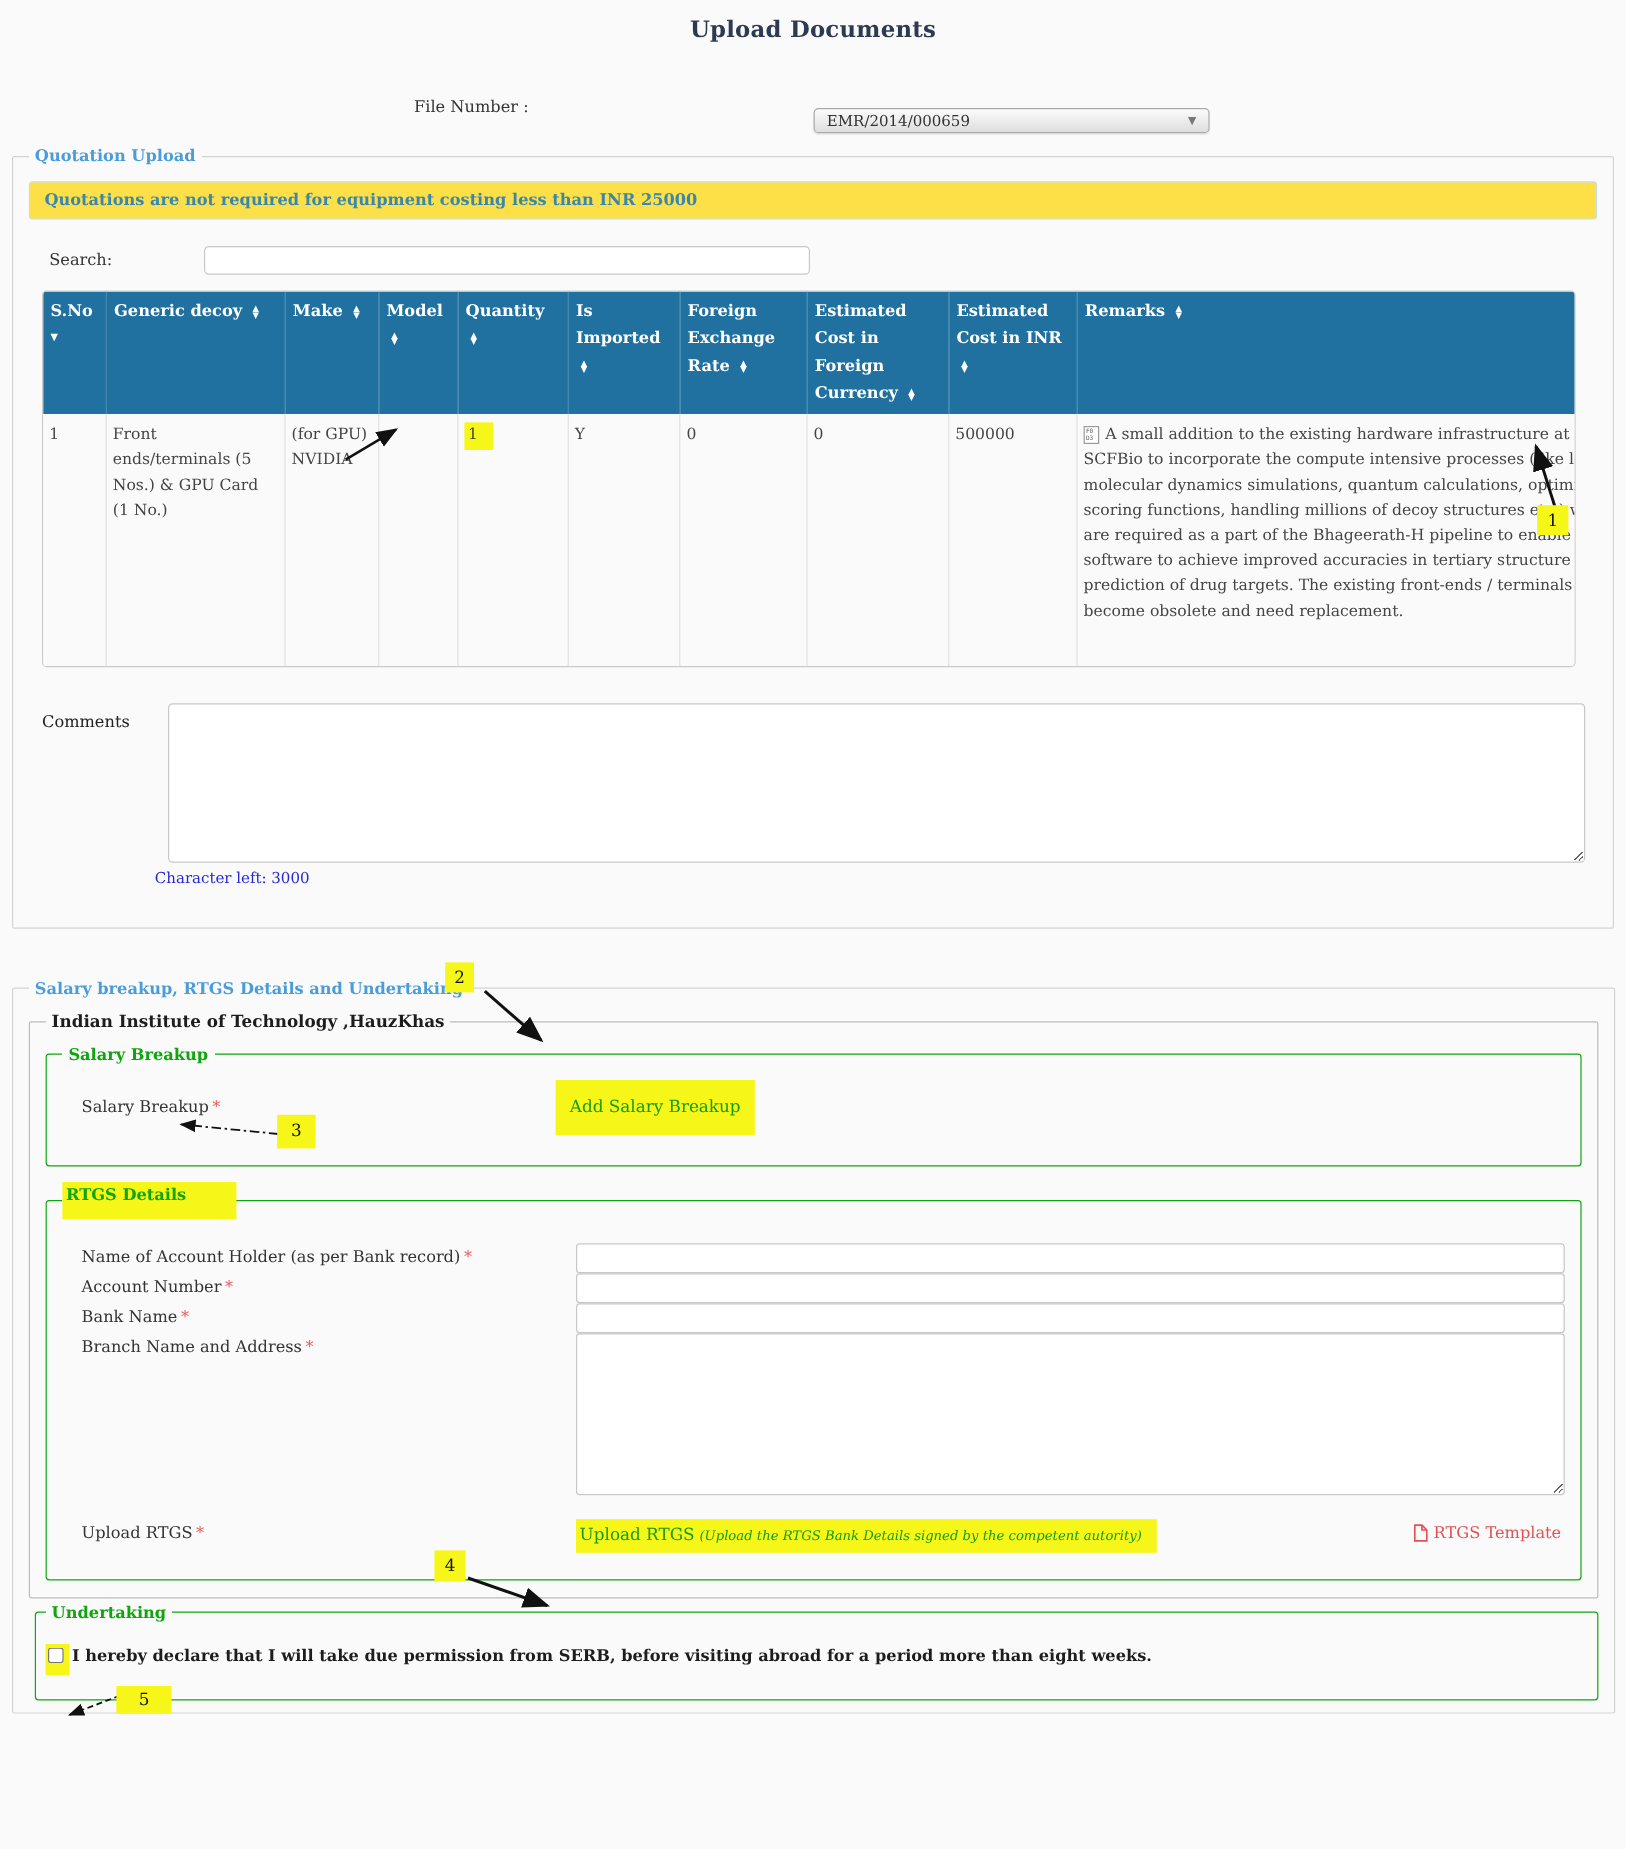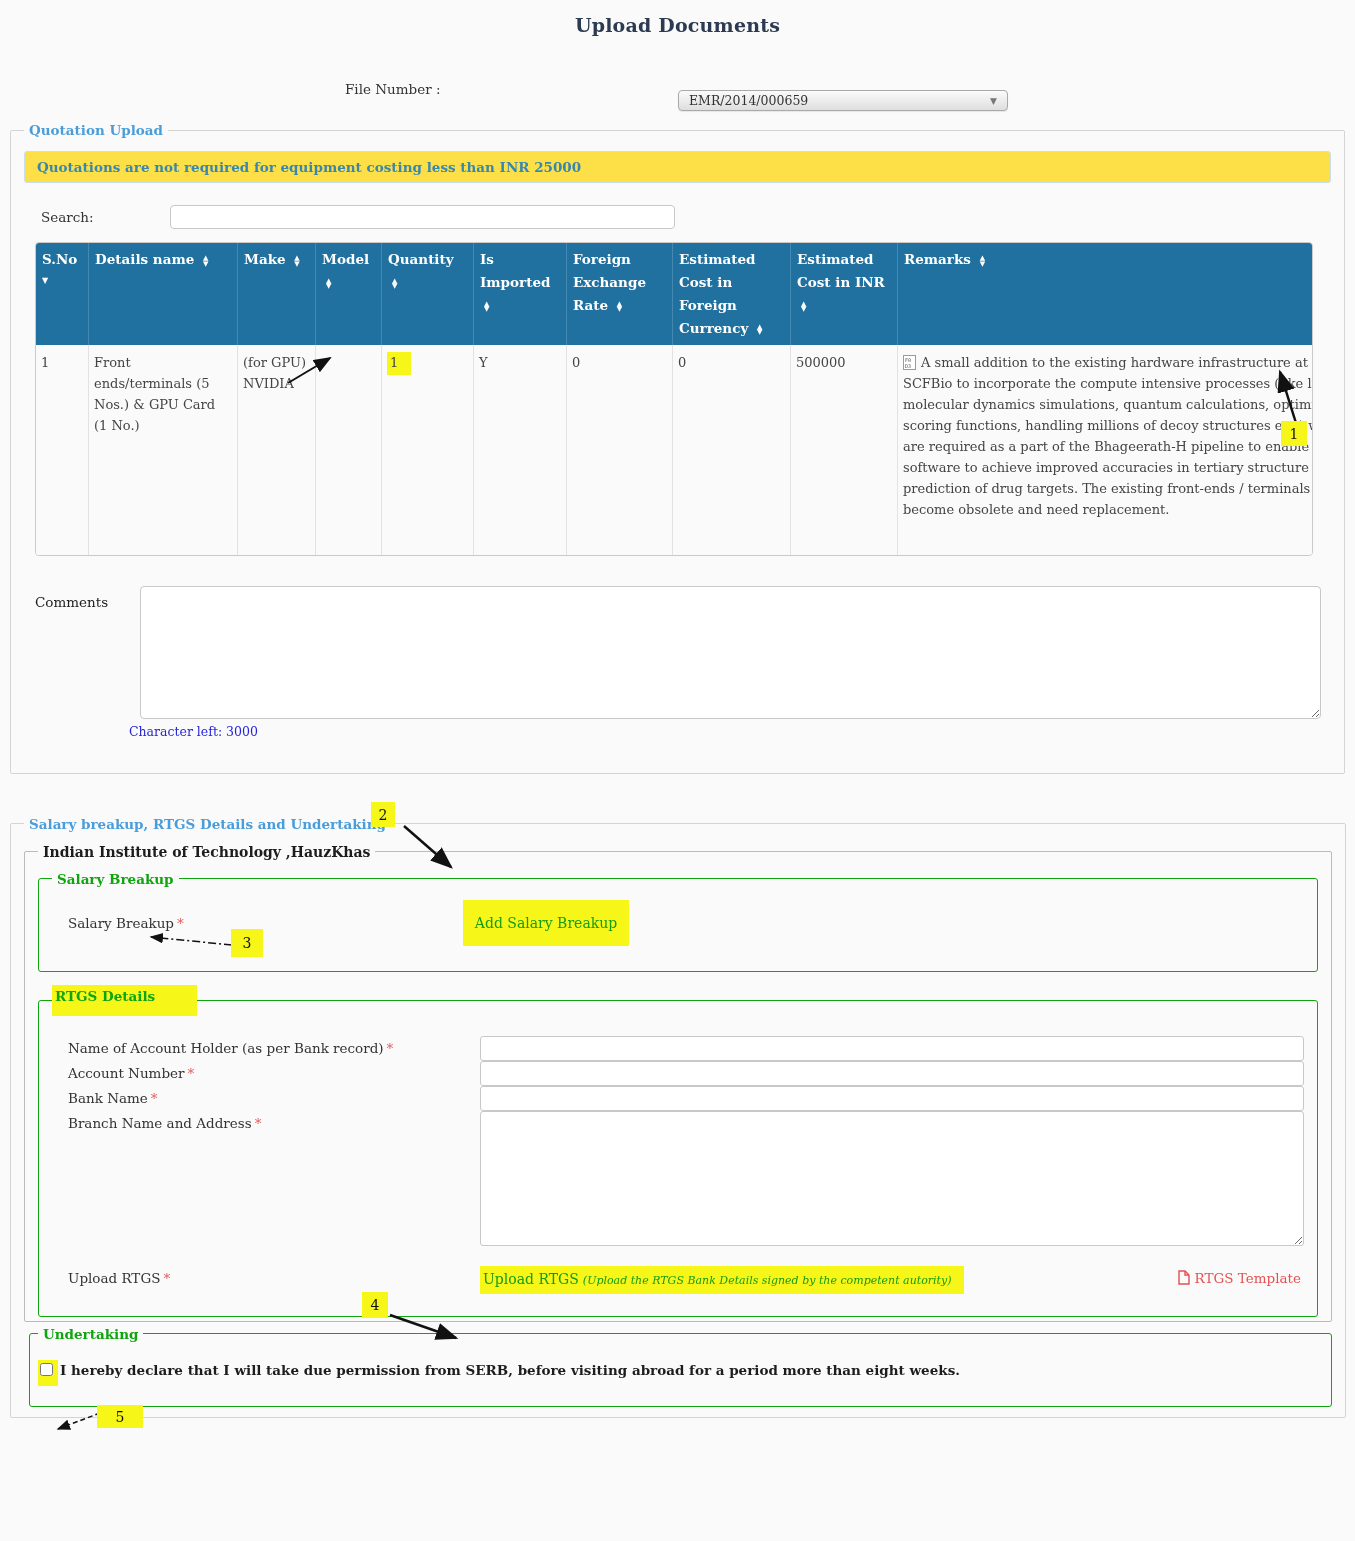--- a/index.html
+++ b/index.html
@@ -22,21 +22,21 @@
     box-shadow:0 1px 1px rgba(0,0,0,.08);
     margin-top:12px;
   }
   .file-select .val{flex:1;}
   .file-select .arr{font-size:9px;color:#777;}
 
   
   fieldset{border:1px solid #d6d3d3;border-radius:2px;margin:0;padding:0 13px 14px;background:transparent;}
   legend{font-weight:bold;padding:0 5px;font-size:13.5px;}
   .fs-blue>legend{color:#4a9dd9;}
-  .fs-iit{border-color:#bdbaba;margin-top:12px;padding-bottom:4px;}
+  .fs-iit{border-color:#bdbaba;margin-top:12px;padding-bottom:14px;}
   .fs-iit>legend{color:#1d1d1d;font-size:14px;}
   .fs-green{border:1px solid #0ea50e;border-radius:3px;}
   .fs-green>legend{color:#0ea50e;}
   .fs1{margin:22px 10px 0;}
   .fs2{margin:42px 10px 0;padding-bottom:10px;}
 
   
   .notice{margin-top:13px;background:#fde047;border:1px solid #cadfec;border-radius:3px;
     color:#3a87ad;font-weight:bold;font-size:13.5px;padding:7px 12px;}
 
@@ -135,21 +135,21 @@
 
   <div class="table-wrap">
     <table class="quot">
       <tbody>
           <tr>
         <th class="c-sno">
           <span>S.No</span>
           <span class="sort-single">▼</span>
         </th>
         <th class="c-gen">
-          <span>Details name</span>
+          <span>Generic decoy</span>
           <span class="sort">
                 <i>▲</i>
                 <i>▼</i>
               </span>
         </th>
         <th class="c-make">
           <span>Make</span>
           <span class="sort">
                 <i>▲</i>
                 <i>▼</i>

